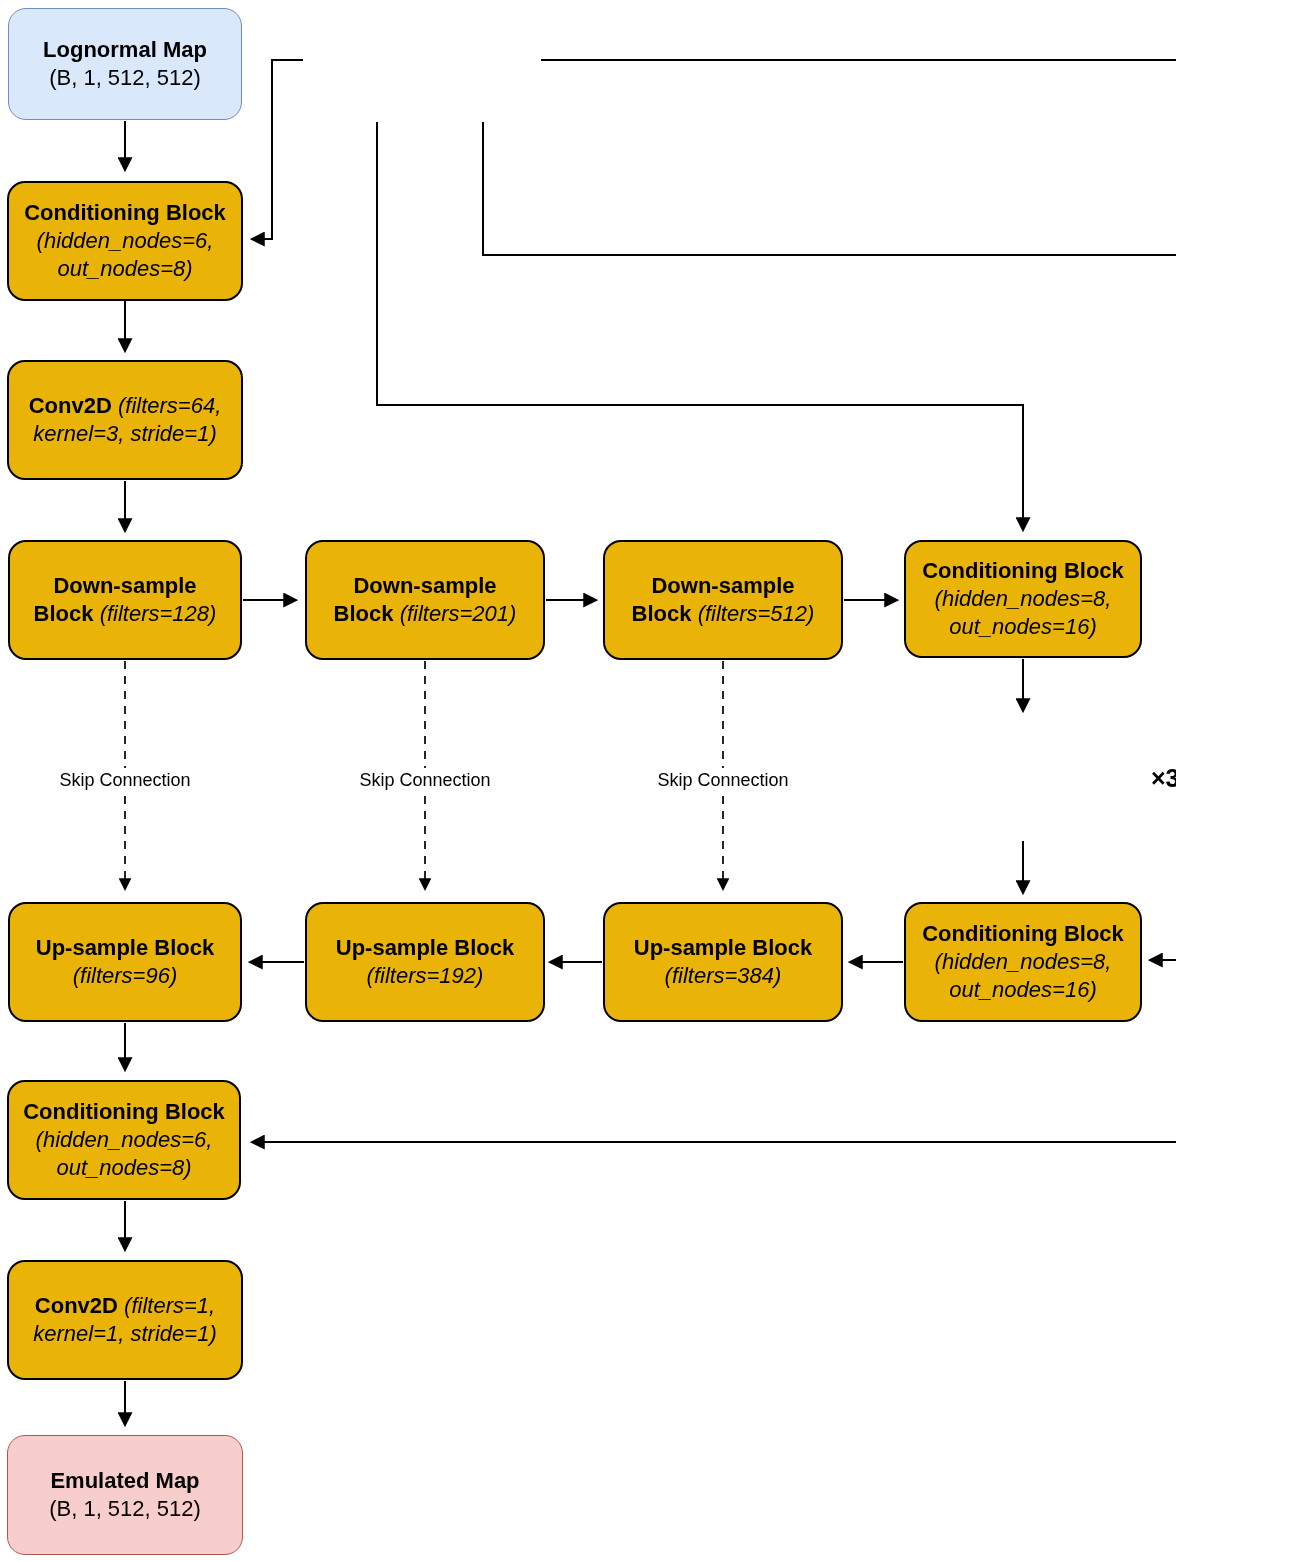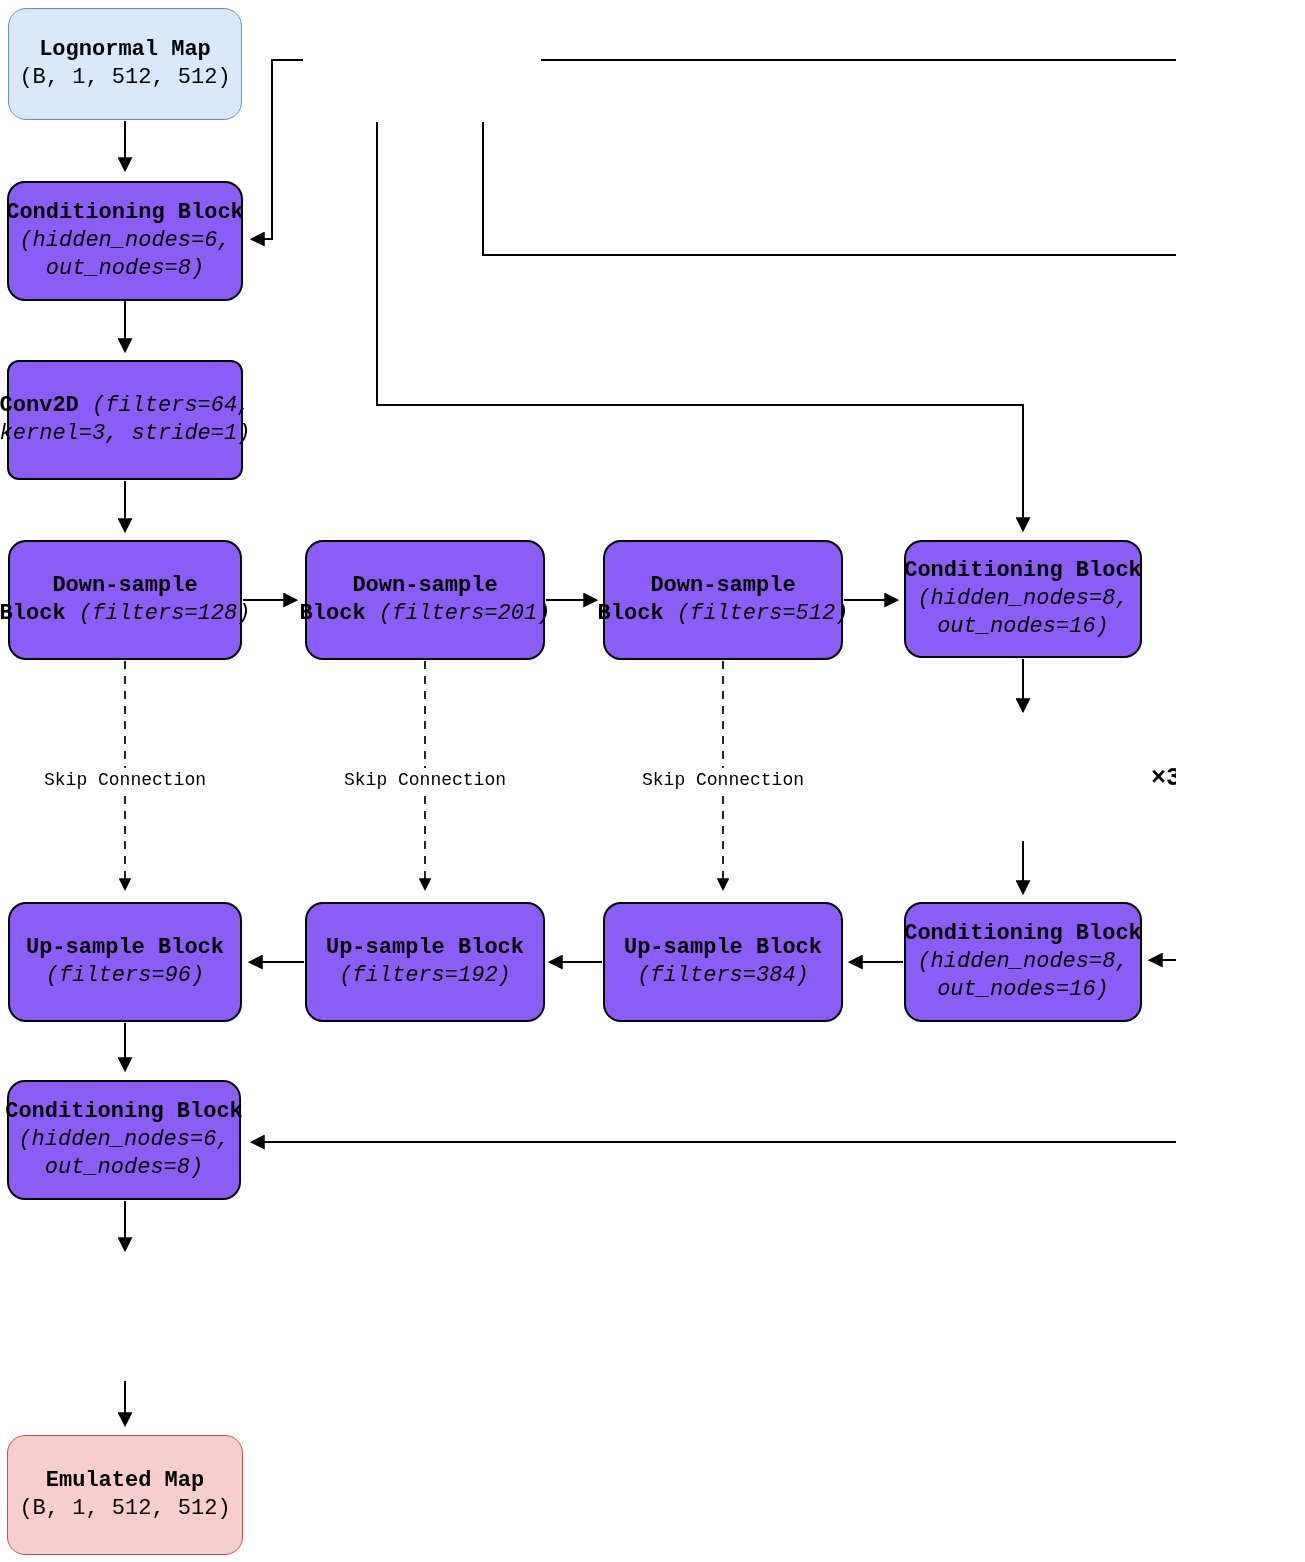--- a/index.html
+++ b/index.html
@@ -1,21 +1,21 @@
 <!DOCTYPE html>
 <html style="--input_fill: #dae8fc; --input_stroke: #6c8ebf; --output_fill: #f8cecc; --output_stroke: #b85450; --line: #000000;"><head>
 <meta charset="utf-8">
 <style>
   html,body{margin:0;padding:0;background:#ffffff;}
   #canvas{
     position:relative;width:1176px;height:1562px;background:#ffffff;
-    font-family:Liberation Mono, monospace;color:#000;overflow:hidden;
+    font-family:Liberation Sans, sans-serif;color:#000;overflow:hidden;
   }
   .box{
-    position:absolute;background:#8b5cf6;border:2px solid #000;border-radius:18px;
+    position:absolute;background:#eab308;border:2px solid #000;border-radius:18px;
     display:flex;flex-direction:column;align-items:center;justify-content:center;
     text-align:center;font-size:22px;line-height:28px;box-sizing:border-box;
     padding:4px 6px;
   }
   .box.blue{background:var(--input_fill,#dae8fc);border:1.5px solid var(--input_stroke,#6c8ebf);}
   .box.pink{background:var(--output_fill,#f8cecc);border:1.5px solid var(--output_stroke,#b85450);}
   .line{display:block;white-space:nowrap;}
   .t{font-weight:bold;}
   .it{font-style:italic;}
   .box b{font-weight:bold;}
@@ -72,21 +72,21 @@
     <span class="line">(B, 1, 512, 512)</span>
   </div>
 
 
   <div class="box" style="left:7px;top:181px;width:236px;height:120px;">
     <span class="line t">Conditioning Block</span>
     <span class="line it">(hidden_nodes=6,</span>
     <span class="line it">out_nodes=8)</span>
   </div>
 
-  <div class="box" style="left:7px;top:360px;width:236px;height:120px;border-radius:12px;">
+  <div class="box" style="left:7px;top:360px;width:236px;height:120px;">
     <span class="line"><b>Conv2D</b><i> (filters=64,</i></span>
     <span class="line it">kernel=3, stride=1)</span>
   </div>
 
   <div class="box" style="left:8px;top:540px;width:234px;height:120px;">
     <span class="line t">Down-sample</span>
     <span class="line"><b>Block</b><i> (filters=128)</i></span>
   </div>
 
   <div class="box" style="left:305px;top:540px;width:240px;height:120px;">
@@ -131,19 +131,23 @@
   <div class="skip-label" style="left:125px;top:768px;">Skip Connection</div>
   <div class="skip-label" style="left:425px;top:768px;">Skip Connection</div>
   <div class="skip-label" style="left:723px;top:768px;">Skip Connection</div>
 
   <div class="box" style="left:7px;top:1080px;width:234px;height:120px;">
     <span class="line t">Conditioning Block</span>
     <span class="line it">(hidden_nodes=6,</span>
     <span class="line it">out_nodes=8)</span>
   </div>
 
+  <div class="box" style="left:7px;top:1260px;width:236px;height:120px;">
+    <span class="line"><b>Conv2D</b><i> (filters=1,</i></span>
+    <span class="line it">kernel=1, stride=1)</span>
+  </div>
 
   <div class="box pink" style="left:7px;top:1435px;width:236px;height:120px;text-align:right;">
     <span class="line t">Emulated Map</span>
     <span class="line">(B, 1, 512, 512)</span>
   </div>
 
 </div>
 
 </body></html>

